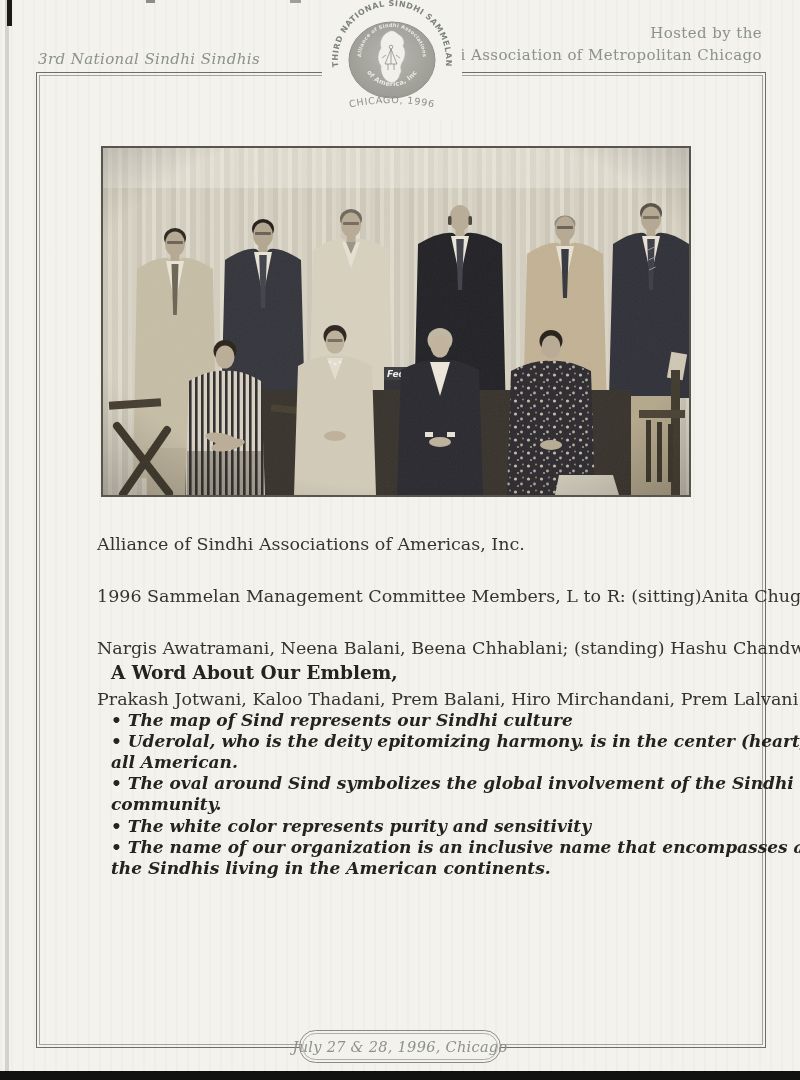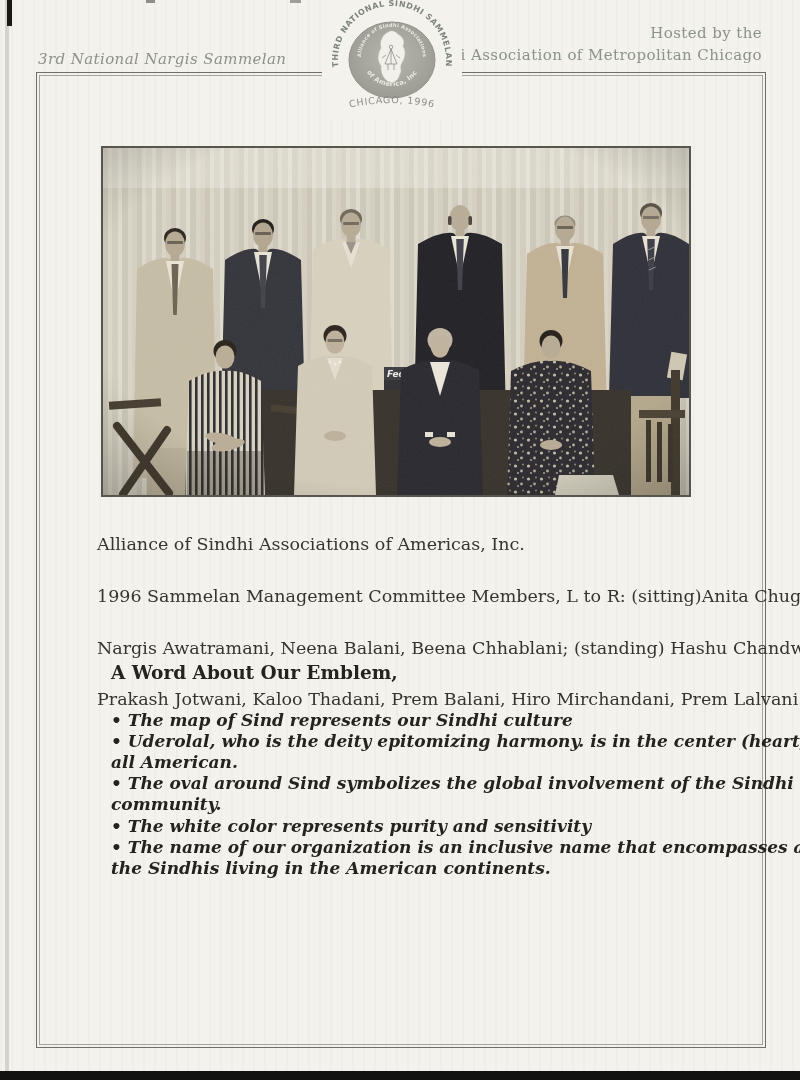--- a/index.html
+++ b/index.html
@@ -48,21 +48,21 @@
 </head>
 <body>
 
 <div class="page">
 
   <div class="scan-left-shadow"></div>
   <div class="scan-tick-tl"></div>
   <div class="scan-tick-a"></div>
   <div class="scan-tick-b"></div>
 
-  <div class="header-left">3rd National Nargis Sammelan</div>
+  <div class="header-left">3rd National Sindhi Sindhis</div>
   <div class="header-right">
     <div>Hosted by the</div>
     <div>Sindhi Association of Metropolitan Chicago</div>
   </div>
 
   <div class="frame"></div>
 
   <div class="emblem">
     <svg width="140" height="120" viewBox="0 0 140 120">
       <defs>
@@ -270,15 +270,18 @@
       <div class="note-line">• Uderolal, who is the deity epitomizing harmony. is in the center (heart) of</div>
       <div class="note-line">all American.</div>
       <div class="note-line">• The oval around Sind symbolizes the global involvement of the Sindhi</div>
       <div class="note-line">community.</div>
       <div class="note-line">• The white color represents purity and sensitivity</div>
       <div class="note-line">• The name of our organization is an inclusive name that encompasses all</div>
       <div class="note-line">the Sindhis living in the American continents.</div>
     </div>
   </div>
 
+  <div class="date-pill">
+    <span class="date-text">July 27 &amp; 28, 1996, Chicago</span>
+  </div>
 
   <div class="bottom-bar"></div>
 </div>
 
 </body></html>

